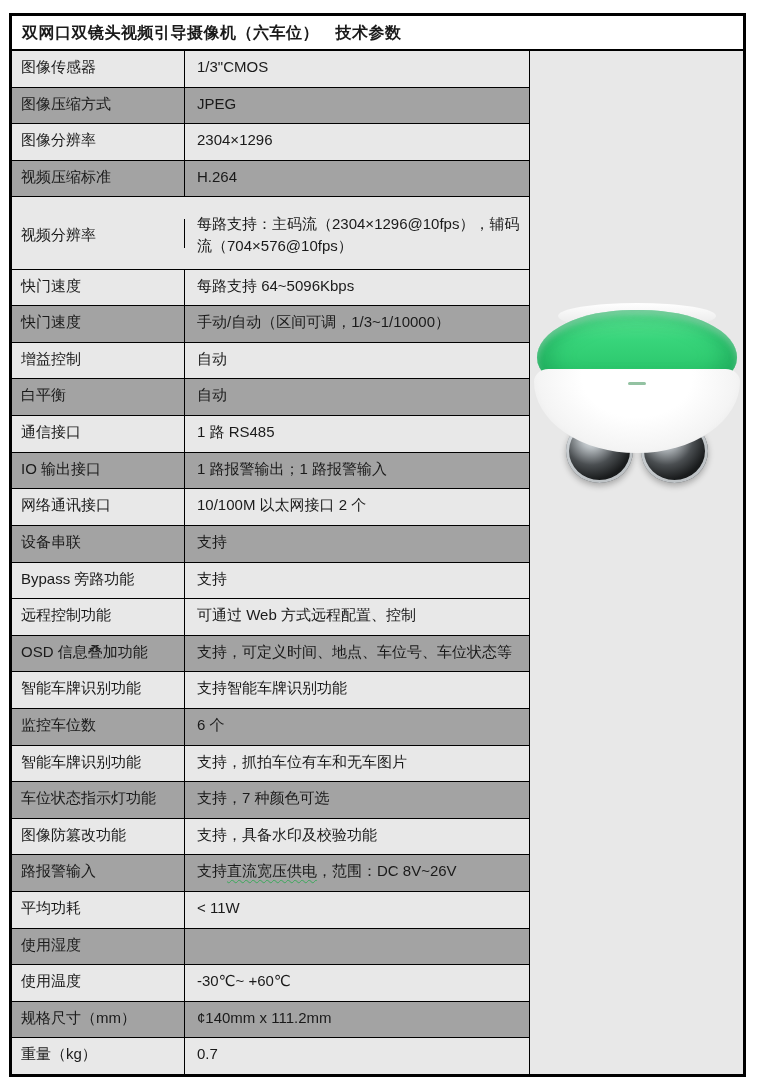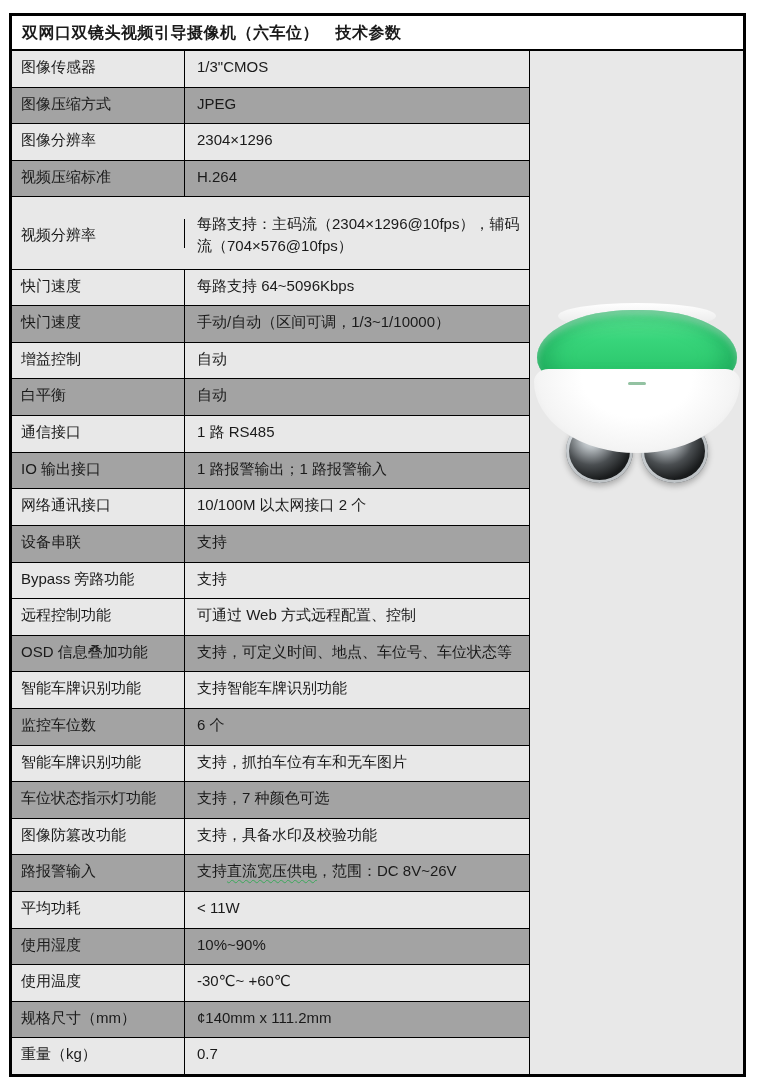--- a/index.html
+++ b/index.html
@@ -221,21 +221,20 @@
         <div class="row">
           <div class="cell-label">路报警输入</div>
           <div class="cell-value"><span>支持</span><span class="squiggle">直流宽压供电</span><span>，范围：DC 8V~26V</span></div>
         </div>
         <div class="row shaded">
           <div class="cell-label">平均功耗</div>
           <div class="cell-value">&lt; 11W</div>
         </div>
         <div class="row">
           <div class="cell-label">使用湿度</div>
-          <div class="cell-value">10%~90%</div>
         </div>
         <div class="row shaded">
           <div class="cell-label">使用温度</div>
           <div class="cell-value">-30℃~ +60℃</div>
         </div>
         <div class="row">
           <div class="cell-label">规格尺寸（mm）</div>
           <div class="cell-value">¢140mm x 111.2mm</div>
         </div>
         <div class="row shaded">

